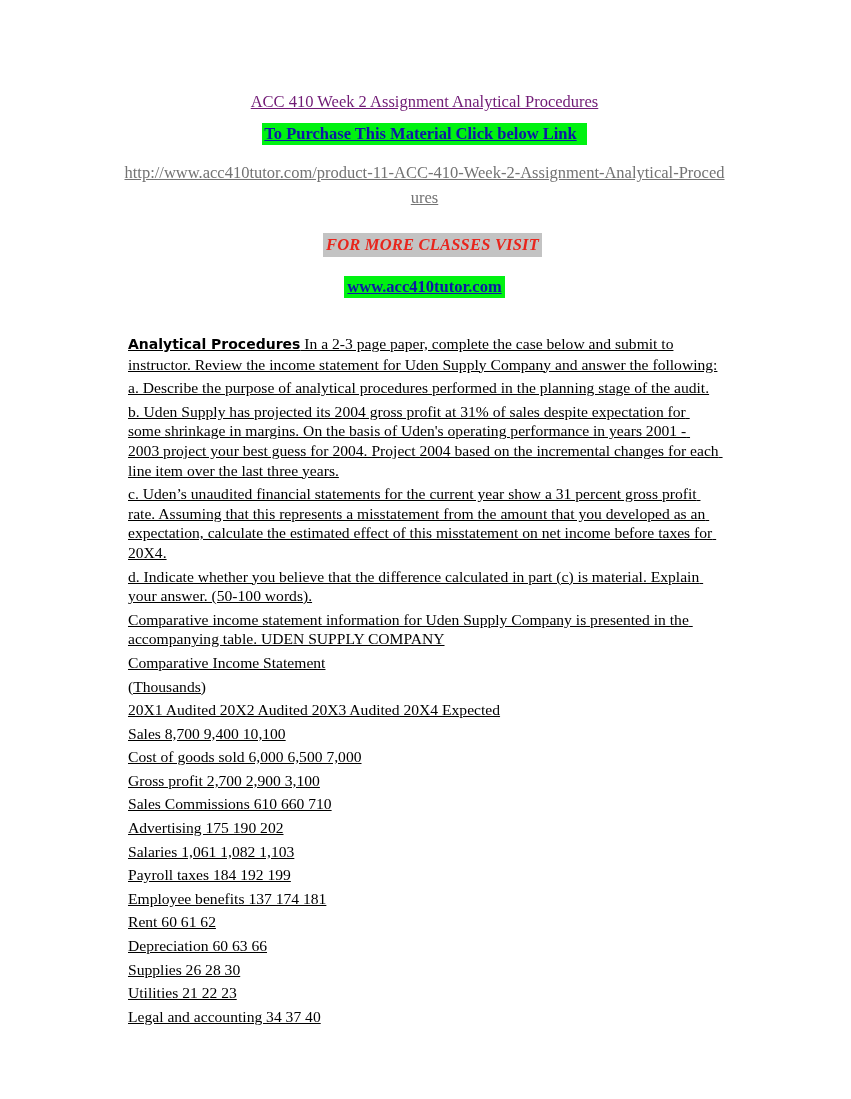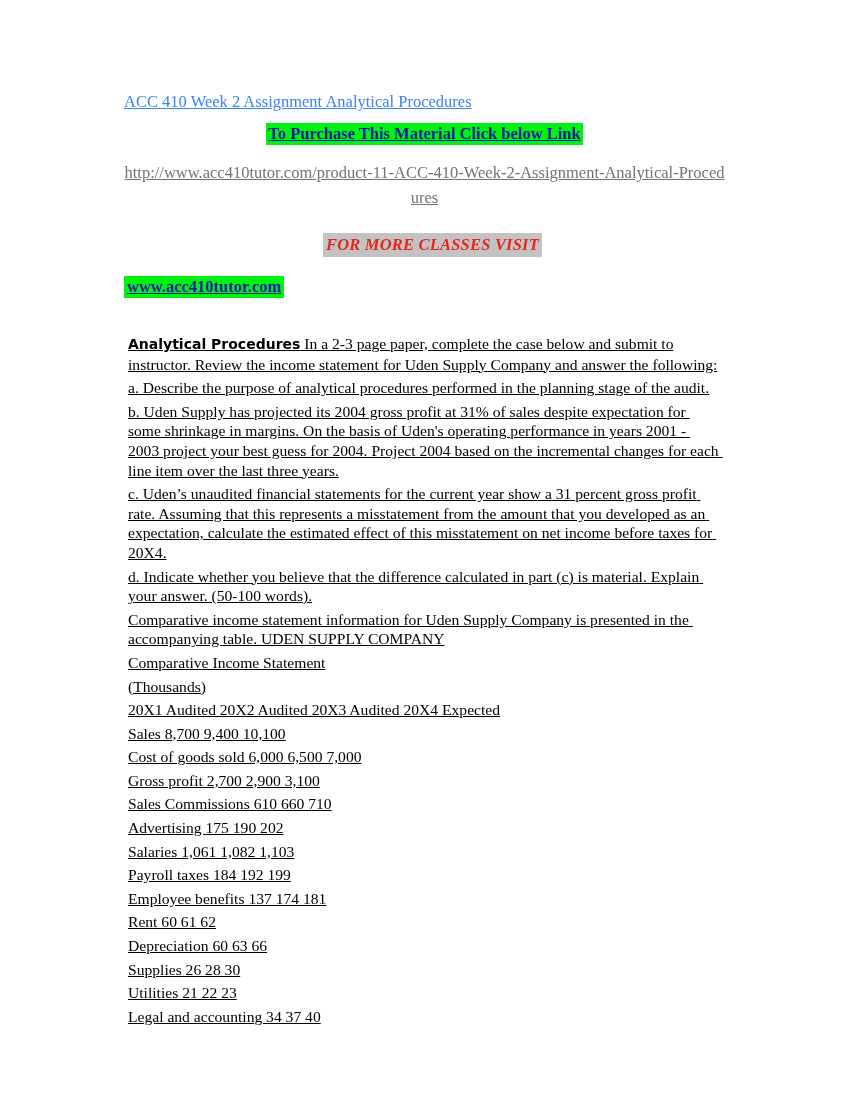--- a/index.html
+++ b/index.html
@@ -25,41 +25,41 @@
 
   .content {
     position: absolute;
     left: 124px;
     top: 90px;
     width: 601px;
   }
 
   
   .doc-title {
-    text-align: left;
+    text-align: center;
     font-size: 16.5px;
     line-height: 24px;
-    color: #3b82f6;
+    color: #701a75;
     text-decoration: underline;
     margin: 0 0 8px 0;
     font-weight: normal;
   }
 
   .purchase-line {
     text-align: center;
     margin: 0 0 14px 0;
     line-height: 24px;
   }
   .purchase-line .hl {
     background: #00f211;
     color: #0e17a8;
     font-weight: bold;
     font-size: 16.5px;
     text-decoration: underline;
-    padding: 1px 2px 2px 2px;
+    padding: 1px 10px 2px 2px;
   }
 
   .product-link {
     text-align: center;
     font-size: 16.5px;
     line-height: 25px;
     color: #737373;
     text-decoration: underline;
     margin: 0 0 22px 0;
     word-break: break-all;
@@ -75,21 +75,21 @@
     color: #e8251c;
     font-weight: bold;
     font-style: italic;
     font-size: 16.5px;
     letter-spacing: 0.2px;
     padding: 2px 3px 3px 3px;
     margin-left: 16px;
   }
 
   .site-line {
-    text-align: left;
+    text-align: center;
     margin: 0 0 34px 0;
     line-height: 26px;
   }
   .site-line .hl {
     background: #00f211;
     color: #0e17a8;
     font-weight: bold;
     font-size: 16.5px;
     text-decoration: underline;
     padding: 1px 3px 2px 3px;

